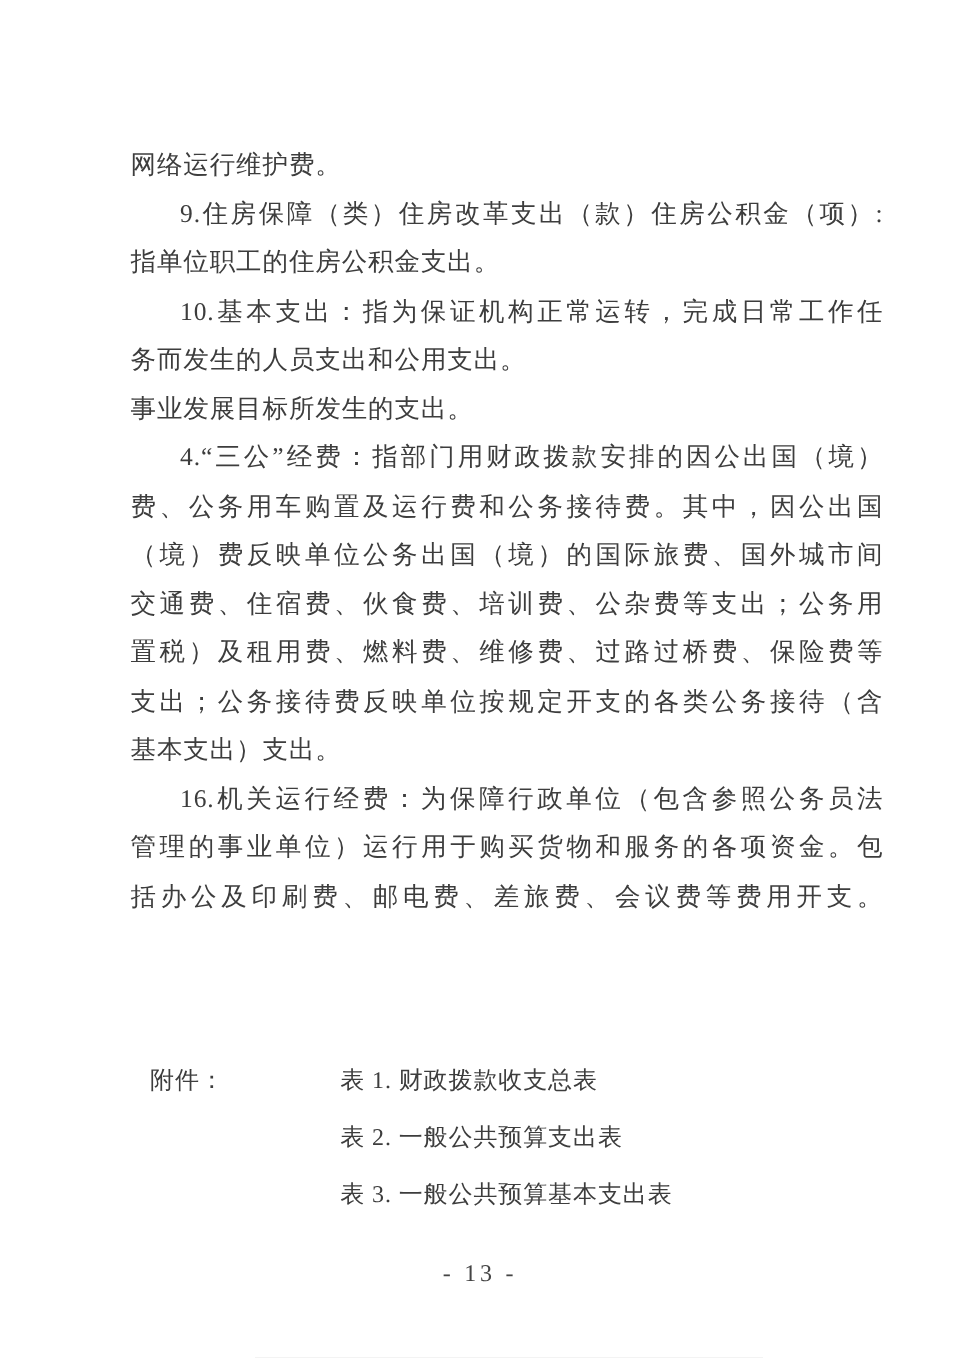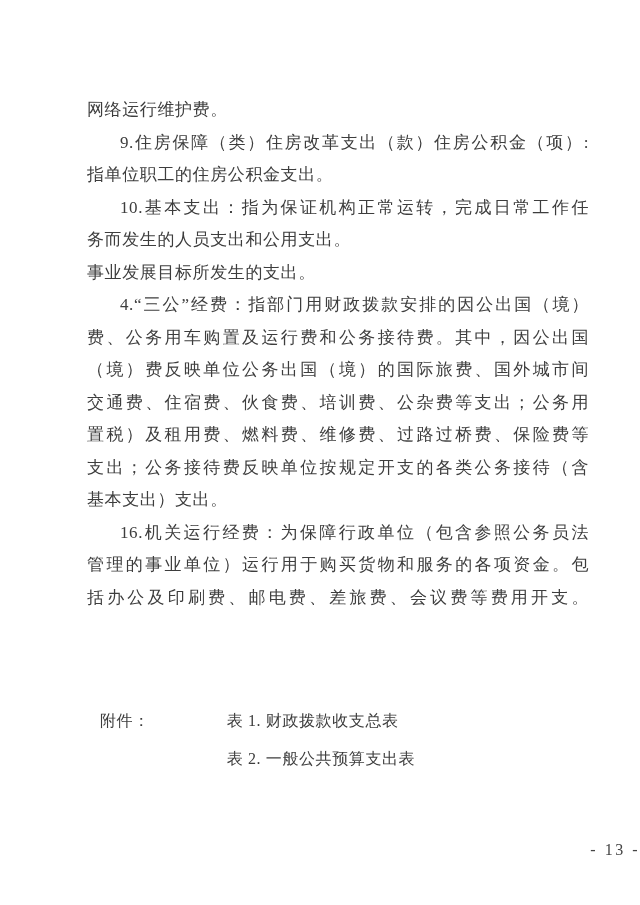--- a/index.html
+++ b/index.html
@@ -56,21 +56,21 @@
     line-height: 38px;
     white-space: nowrap;
     margin-left: 48px;
   }
   .page-number {
     position: absolute;
     left: 0;
     top: 836px;
     width: 100%;
     line-height: 28px;
-    text-align: right;
+    text-align: center;
     font-size: 16px;
     letter-spacing: 2.5px;
     color: #454545;
   }
 </style>
 </head>
 <body>
 
 <div class="page">
 
@@ -91,18 +91,19 @@
     <div class="line indent fill">16.机关运行经费：为保障行政单位（包含参照公务员法</div>
     <div class="line fill">管理的事业单位）运行用于购买货物和服务的各项资金。包</div>
     <div class="line fill">括办公及印刷费、邮电费、差旅费、会议费等费用开支。</div>
   </div>
 
   <div class="attachments">
     <div class="att-label">附件：</div>
     <ul class="att-items">
       <li class="att-item">表 1. 财政拨款收支总表</li>
       <li class="att-item">表 2. 一般公共预算支出表</li>
+      <li class="att-item">表 3. 一般公共预算基本支出表</li>
     </ul>
   </div>
 
   <div class="page-number">- 13 -</div>
 
 </div>
 
 </body></html>

